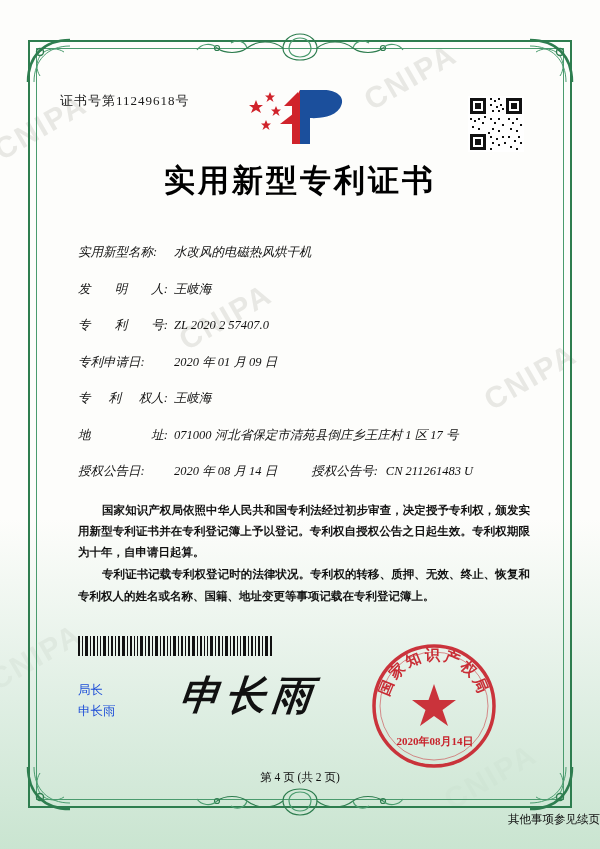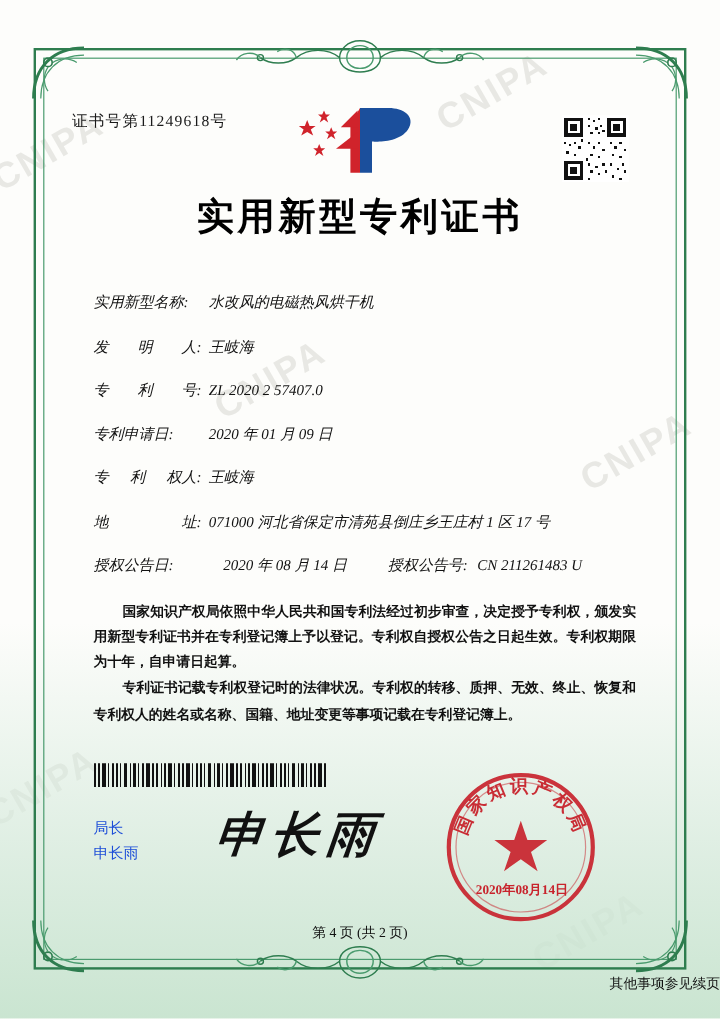--- a/index.html
+++ b/index.html
@@ -164,21 +164,20 @@
     padding-right: 6px;
     box-sizing: border-box;
   }
   .field-value {
     flex: 1;
   }
   .inline-extra {
     display: flex;
     align-items: center;
     font-size: 12.5px;
-    margin-left: 12px;
   }
   .inline-extra .sub-label {
     margin-left: 34px;
     margin-right: 8px;
     white-space: nowrap;
   }
 
   .para {
     font-size: 11.5px;
     line-height: 1.85;

